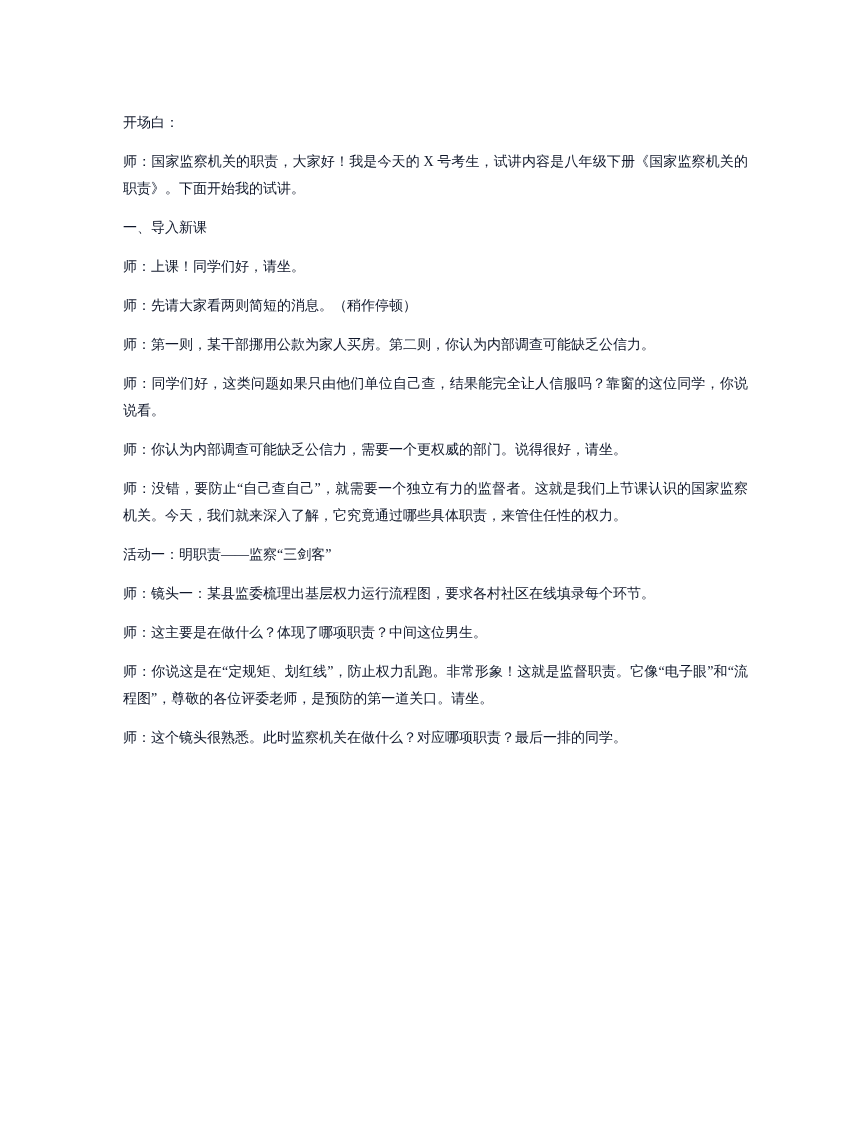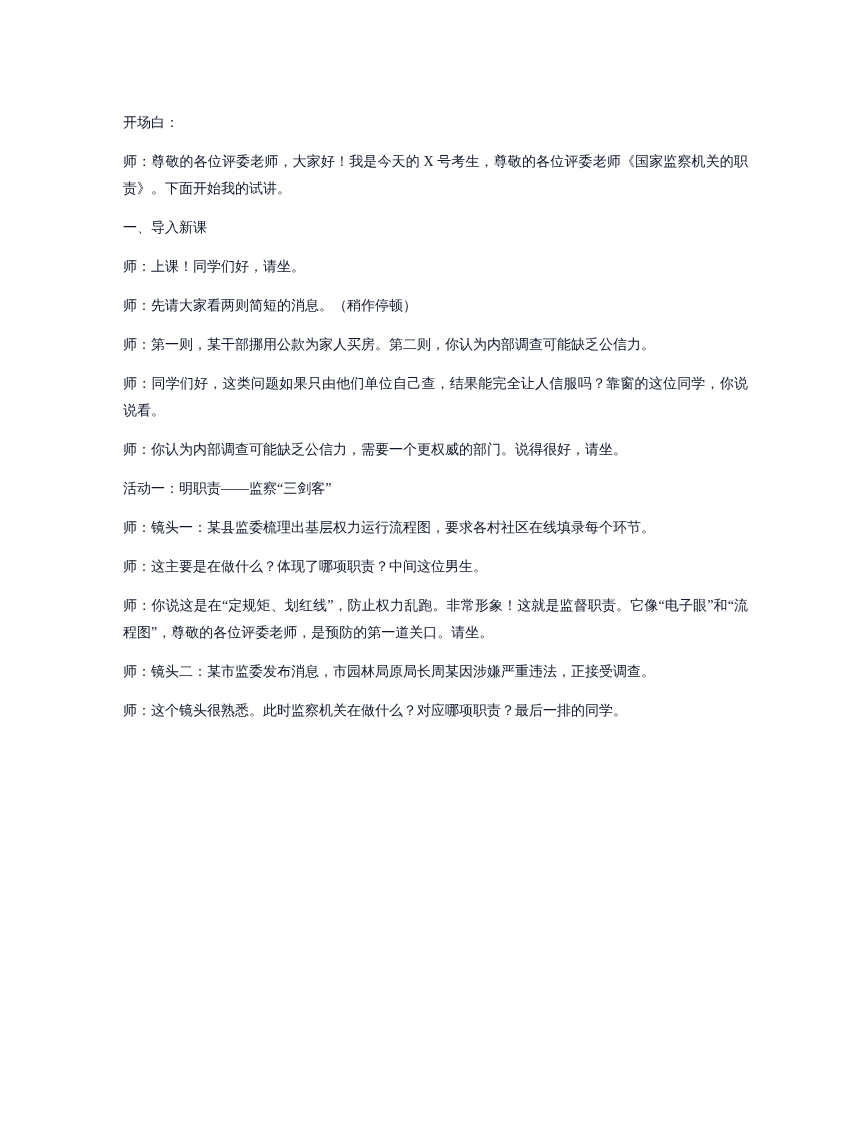--- a/index.html
+++ b/index.html
@@ -35,27 +35,27 @@
   .doc-content p:last-child {
     margin-bottom: 0;
   }
 </style>
 </head>
 <body>
 
 <div class="page">
   <div class="doc-content">
     <p>开场白：</p>
-    <p>师：尊敬的各位评委老师，大家好！我是今天的 X 号考生，尊敬的各位评委老师《国家监察机关的职责》。下面开始我的试讲。</p>
+    <p>师：国家监察机关的职责，大家好！我是今天的 X 号考生，试讲内容是八年级下册《国家监察机关的职责》。下面开始我的试讲。</p>
     <p>一、导入新课</p>
     <p>师：上课！同学们好，请坐。</p>
     <p>师：先请大家看两则简短的消息。（稍作停顿）</p>
     <p>师：第一则，某干部挪用公款为家人买房。第二则，你认为内部调查可能缺乏公信力。</p>
     <p>师：同学们好，这类问题如果只由他们单位自己查，结果能完全让人信服吗？靠窗的这位同学，你说说看。</p>
     <p>师：你认为内部调查可能缺乏公信力，需要一个更权威的部门。说得很好，请坐。</p>
+    <p>师：没错，要防止“自己查自己”，就需要一个独立有力的监督者。这就是我们上节课认识的国家监察机关。今天，我们就来深入了解，它究竟通过哪些具体职责，来管住任性的权力。</p>
     <p>活动一：明职责——监察“三剑客”</p>
     <p>师：镜头一：某县监委梳理出基层权力运行流程图，要求各村社区在线填录每个环节。</p>
     <p>师：这主要是在做什么？体现了哪项职责？中间这位男生。</p>
     <p>师：你说这是在“定规矩、划红线”，防止权力乱跑。非常形象！这就是监督职责。它像“电子眼”和“流程图”，尊敬的各位评委老师，是预防的第一道关口。请坐。</p>
-    <p>师：镜头二：某市监委发布消息，市园林局原局长周某因涉嫌严重违法，正接受调查。</p>
     <p>师：这个镜头很熟悉。此时监察机关在做什么？对应哪项职责？最后一排的同学。</p>
   </div>
 </div>
 
 </body></html>

